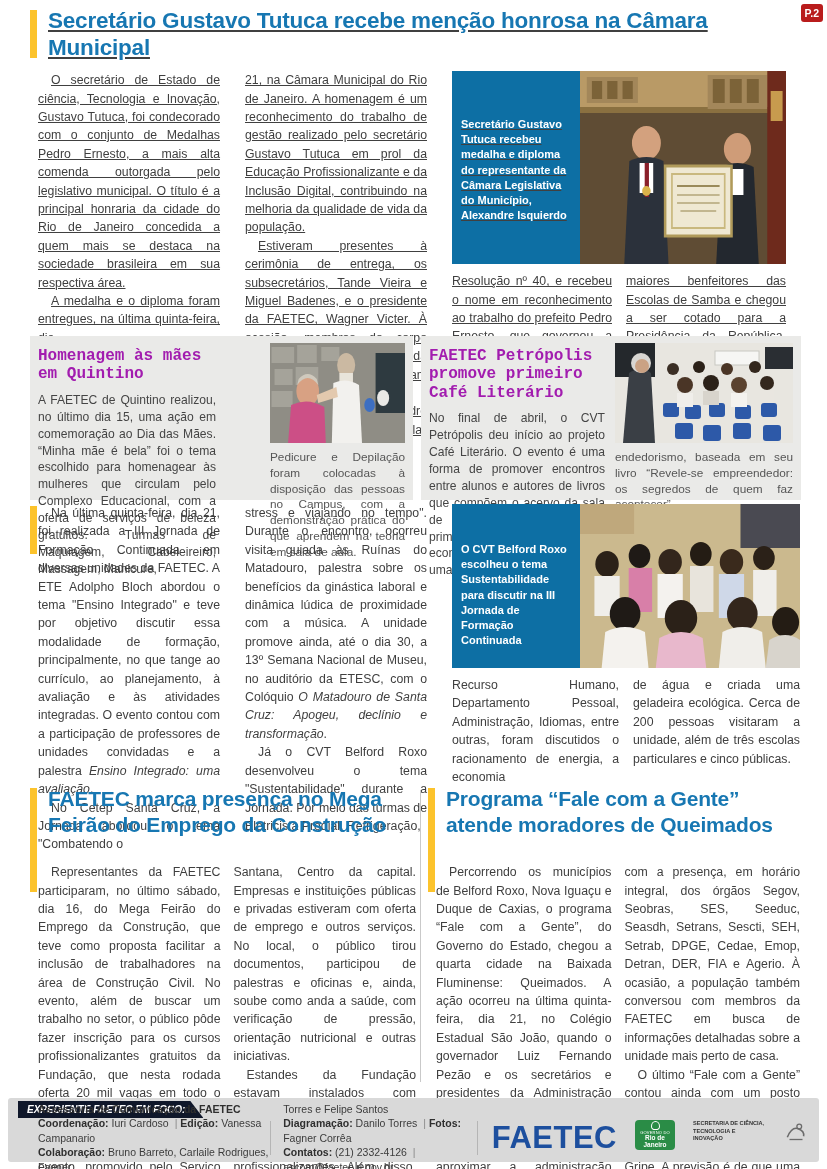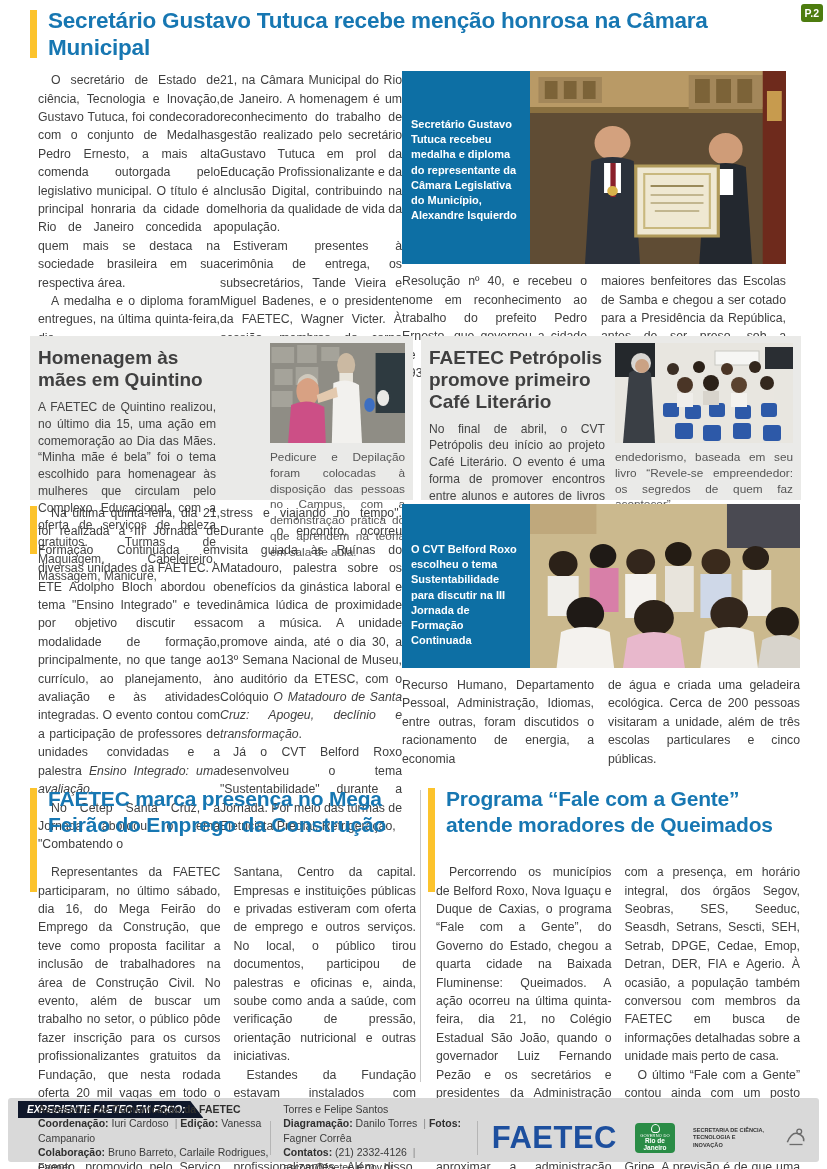--- a/index.html
+++ b/index.html
@@ -4,46 +4,46 @@
 <style>
   * { margin:0; padding:0; box-sizing:border-box; }
   html,body { background:#fff; }
   .page {
     position:relative; width:827px; height:1169px; background:#fff;
     font-family:"Liberation Sans", sans-serif; color:#404040; overflow:hidden;
   }
   
   .headline { color:#1777b2; font-weight:bold; font-size:22.5px; line-height:1.18; letter-spacing:-0.2px; }
   .ybar { position:absolute; left:0; top:2px; width:7px; background:#fcc32c; }
-  .cols { display:flex; gap:0; margin-left:8px; }
+  .cols { display:flex; gap:25px; margin-left:8px; }
   .tcol { width:182px; font-size:12.3px; line-height:18.4px; text-align:justify; color:#3f3f3f; }
   .body-p { text-indent:13px; }
   .noindent { text-indent:0; }
   
   .photoblock { flex:1; }
   .photo-row { display:flex; }
   .cap-box { background:#0d6fa4; color:#fff; font-weight:bold; font-size:11px; line-height:1.38; padding:0 9px; }
   .photo { position:relative; overflow:hidden; flex:1; }
   .photo svg { display:block; width:100%; height:100%; }
   .under-cols { display:flex; gap:14px; margin-top:8px; }
   .under-cols .ucol { flex:1; font-size:12.3px; line-height:18.4px; text-align:justify; }
   
-  .sec1 { position:absolute; top:8px; left:30px; right:41px; }
+  .sec1 { position:absolute; top:8px; left:30px; right:41px;text-decoration:underline; }
   .sec1 .ybar { height:48px; }
   .sec1 h1 { margin-left:18px; margin-bottom:10px; }
   .sec1 .photo-row { height:193px; }
   .sec1 .cap-box { width:128px; padding-top:46px; }
   .quote-block { margin-top:12px; border-top:1px solid #9b9b9b; border-bottom:1px solid #9b9b9b; padding:12px 2px 10px; }
   .quote-text { font-size:16.5px; line-height:1.25; color:#8e8e8e; text-align:center; text-indent:0; }
   .quote-author { font-size:11px; font-weight:bold; color:#555; text-align:right; margin-top:4px; letter-spacing:0.3px; }
   
   .boxes { position:absolute; top:336px; left:30px; right:27px; height:164px; display:flex; gap:8px; }
   .gbox { background:#eaeae8; padding:7px 8px; display:flex; gap:10px; }
   .gbox .txt { font-size:12.1px; line-height:16.9px; text-align:justify; color:#454545; }
-  .gbox .btitle { color:#404040; font-weight:bold; font-size:19px; line-height:1.15; margin:4px 0 8px; text-align:left; }
+  .gbox .btitle { color:#a21caf; font-weight:bold; font-size:16px; line-height:1.15; margin:4px 0 8px; text-align:left;font-family:Liberation Mono, monospace; }
   .gbox .gphoto { height:100px; position:relative; overflow:hidden; }
   .gbox .gphoto svg { display:block; width:100%; height:100%; }
   .gbox .gcap { font-size:11.8px; line-height:15.8px; color:#565656; margin-top:7px; text-align:justify; }
   .box-l { width:383px; }
   .box-l .txt { width:178px; }
   .box-l .side { width:179px;padding-left:44px; }
   .box-r { flex:1; }
   .box-r .txt { width:176px; }
   .box-r .side { width:178px; }
   
@@ -67,31 +67,31 @@
   .footer { position:absolute; top:1098px; left:8px; right:8px; height:64px; background:#d9d9d9; border-radius:3px; }
   .exp-tab { position:absolute; top:3px; left:10px; background:#0f172a; color:#fff; font-style:italic; font-weight:bold;
              font-size:10px; padding:3px 18px 3px 9px; clip-path:polygon(0 0, calc(100% - 13px) 0, 100% 100%, 0 100%); }
   .foot-cols { position:absolute; top:21px; left:30px; right:10px; bottom:5px; display:flex; align-items:center; }
   .fcol { font-size:10.5px; line-height:14.5px; color:#3c3c3c; }
   .fcol b { color:#2f2f2f; }
   .fcol .sep { color:#8a8a8a; padding:0 3px; }
   .fcol1 { width:252px; }
   .fcol2 { width:222px; padding-left:12px; }
   .fsep { width:1px; align-self:stretch; background:#b5b5b5; margin:2px 0; }
-  .flogos { flex:1; display:flex; align-items:center; justify-content:flex-end; gap:18px; padding-left:14px; }
+  .flogos { flex:1; display:flex; align-items:flex-start; justify-content:flex-end; gap:18px; padding-left:14px; }
   .faetec-logo { color:#1d4f9e; font-weight:bold; font-size:31px; letter-spacing:0.5px; }
   .gov-logo { width:40px; height:30px; background:#2a8c46; border-radius:4px; color:#fff; display:flex; flex-direction:column;
               align-items:center; justify-content:center; text-align:center; line-height:1.05; }
   .gov-logo .crest { width:9px; height:9px; border:1px solid #fff; border-radius:50% 50% 50% 50%/60% 60% 40% 40%; margin-bottom:1px; }
   .gov-logo .g1 { font-size:4px; letter-spacing:0.2px; }
   .gov-logo .g2 { font-size:6.5px; font-weight:bold; }
   .secretaria { font-size:5.6px; font-weight:bold; color:#333; line-height:1.35; text-transform:uppercase; width:72px; }
   .stamp { width:26px; height:26px; color:#6b6b6b; }
   
-  .p2 { position:absolute; top:4px; right:4px; background:#4d7c0f; color:#fff; font-weight:bold; font-size:10.5px;
+  .p2 { position:absolute; top:4px; right:4px; background:#b91c1c; color:#fff; font-weight:bold; font-size:10.5px;
         padding:3px 4px; border-radius:3px; }
 </style>
 </head>
 <body>
 
 <div class="page">
 
   <div class="p2">P.2</div>
 
   <section class="sec1">

